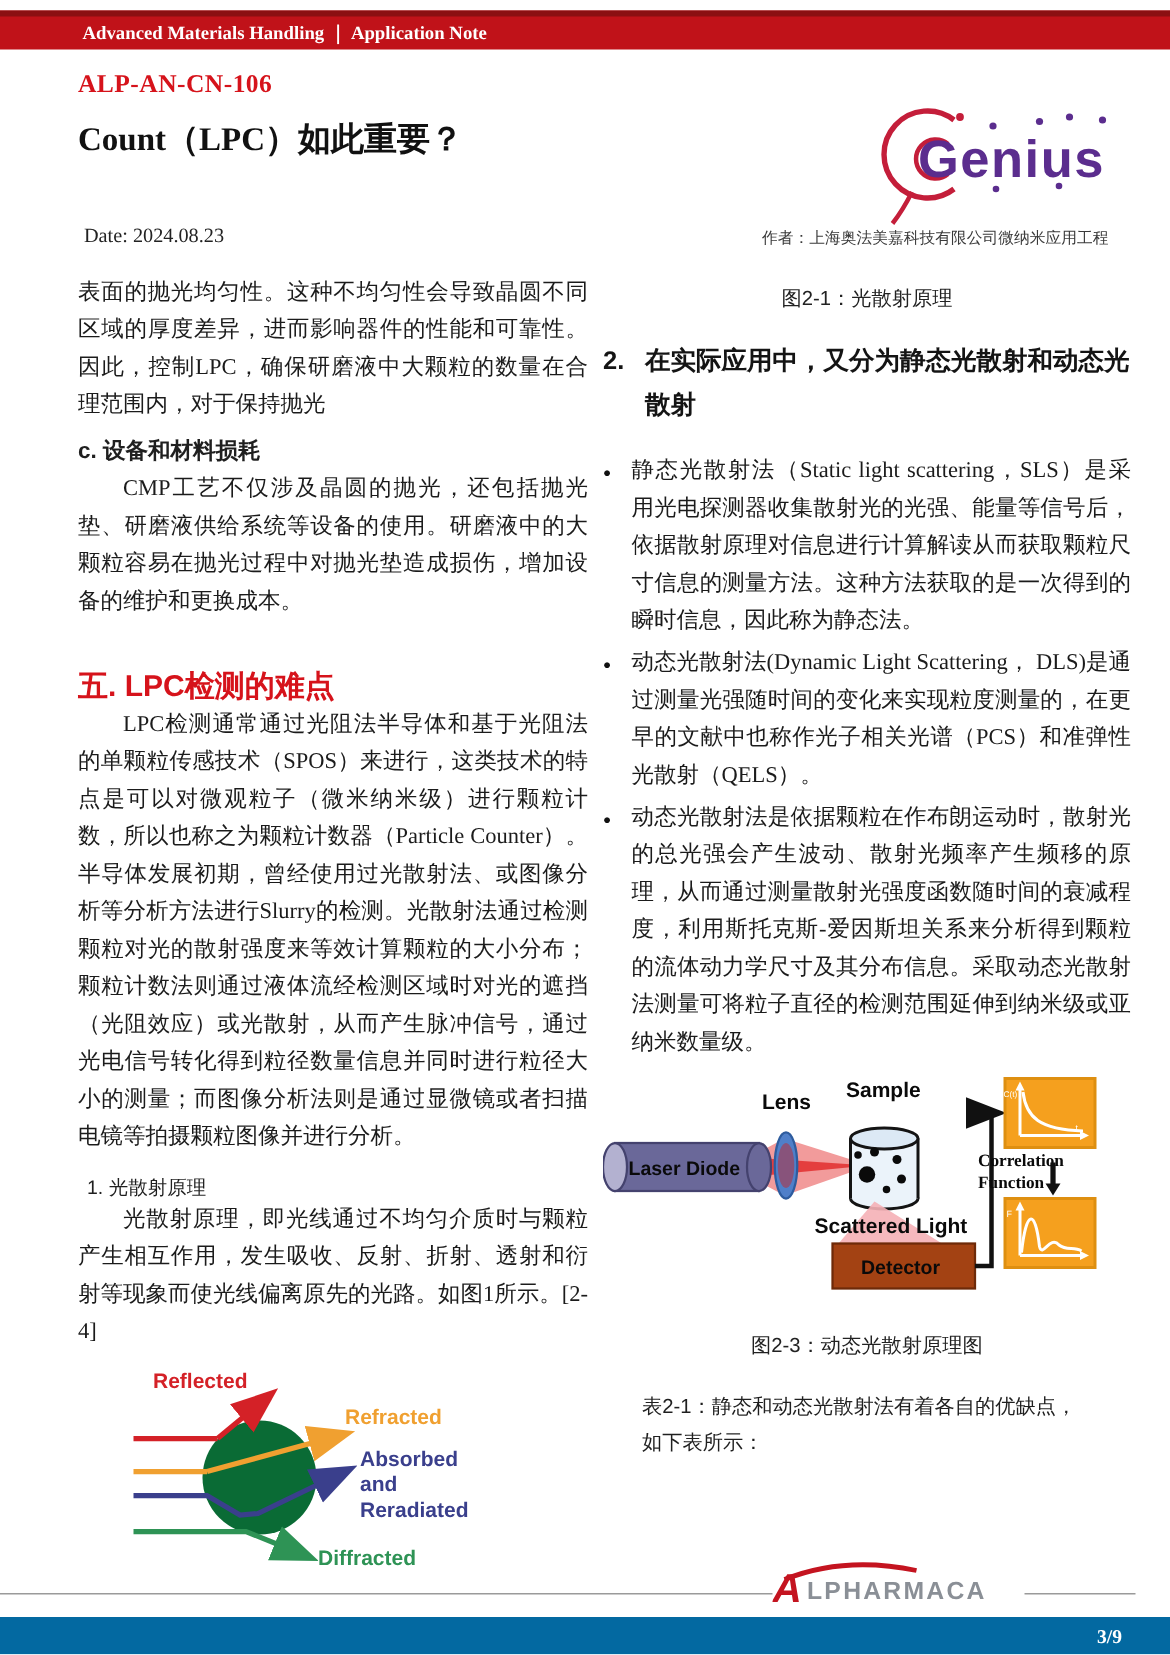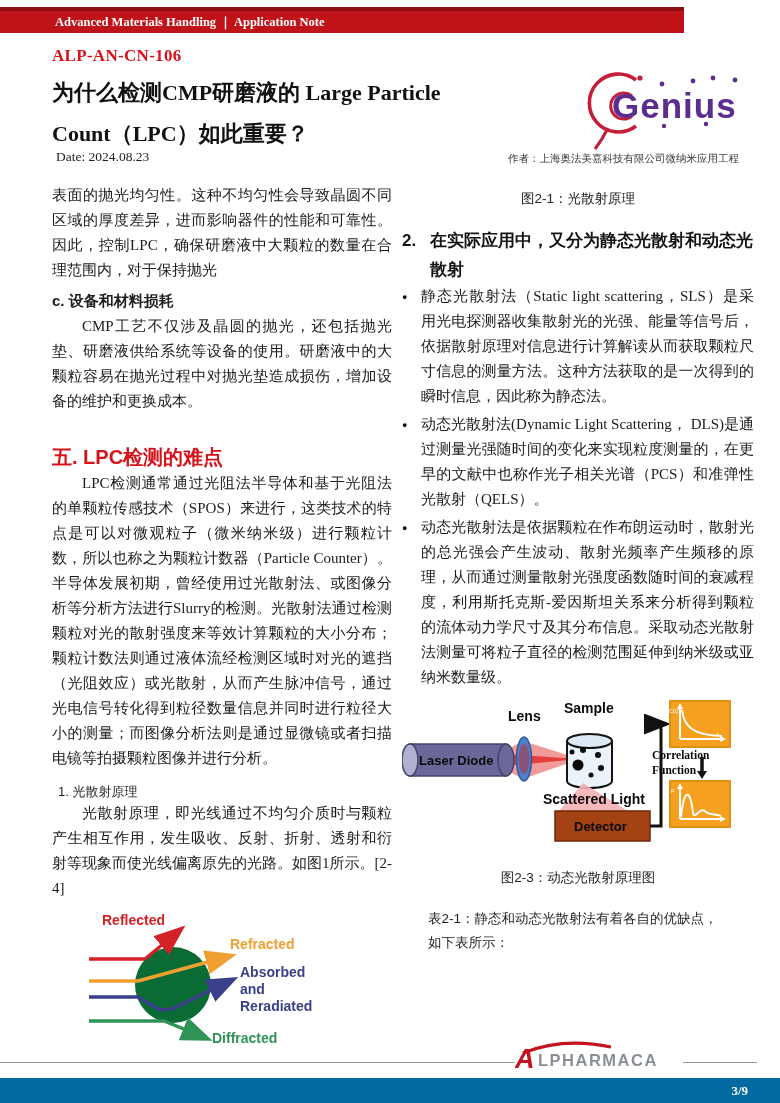--- a/index.html
+++ b/index.html
@@ -1,21 +1,21 @@
 <!DOCTYPE html>
 <html><head>
 <meta charset="utf-8">
 <style>
   * { margin:0; padding:0; box-sizing:border-box; }
   html,body { background:#ffffff; }
   body { font-family:"Liberation Serif","DejaVu Serif",serif; color:#1f1f1f; }
   .page { position:relative; width:780px; height:1103px; background:#fff; overflow:hidden; margin:0 auto; }
 
   
-  .banner { position:absolute; top:7px; left:0; width:684px; height:26px;
+  .banner { position:absolute; top:7px; left:0; width:780px; height:26px;
             background:#C01219; border-top:4px solid #8B0F12; }
   .banner span { display:block; padding-left:55px; line-height:22px; color:#fff;
                  font-weight:bold; font-size:12.5px; font-family:"Liberation Serif",serif; }
 
   
   .doc-id { position:absolute; left:52px; top:46px; color:#D6131B; font-weight:bold;
             font-size:17px; letter-spacing:0.3px; }
   .title { position:absolute; left:52px; top:72px; width:400px; font-weight:bold;
            font-size:22px; line-height:41px; color:#111; }
   .date { position:absolute; left:56px; top:149px; font-size:13.5px; color:#222; }
@@ -37,21 +37,21 @@
            margin-top:12px; padding-left:6px; }
   .col-left .body-txt { margin-top:0; }
   .mt14 { margin-top:14px; }
   .mt8 { margin-top:8px; }
 
   .fig-caption { text-align:center; font-size:13.5px; color:#222;
                  font-family:"Liberation Sans",sans-serif; }
   .h2-item { display:flex; margin-top:18px; font-family:"Liberation Sans",sans-serif;
              font-weight:bold; font-size:17px; line-height:29px; color:#141414; }
   .h2-item .num { width:28px; flex:0 0 28px; }
-  .bullets { margin-top:0; }
+  .bullets { margin-top:18px; }
   .bullet { position:relative; padding-left:19px; margin-bottom:3px; }
   .bullet::before { content:"●"; position:absolute; left:0; top:1px; font-size:9px; color:#111; }
   .tbl-caption { margin-top:20px; text-align:left; font-size:13.5px; line-height:24px;
                  font-family:"Liberation Sans",sans-serif; width:300px; margin-left:auto; margin-right:auto; }
 
   .scatter-svg { margin-top:10px; margin-left:2px; }
   .dls-svg { margin-top:6px; }
   .dls-caption { margin-top:14px; }
 
   
@@ -73,21 +73,20 @@
 <body>
 
 <div class="page">
 
   <div class="banner">
     <span>Advanced Materials Handling ｜ Application Note</span>
   </div>
 
   <div class="doc-id">ALP-AN-CN-106</div>
   <div class="title">
-    <div>为什么检测CMP研磨液的 Large Particle</div>
     <div>Count（LPC）如此重要？</div>
   </div>
   <div class="date">Date: 2024.08.23</div>
   <div class="author">作者：上海奥法美嘉科技有限公司微纳米应用工程</div>
 
   <div class="genius-logo">
     <svg width="178" height="88" viewBox="0 0 178 88">
       <path d="M64,16 A29,29 0 1 0 64,62" fill="none" stroke="#C41E3A" stroke-width="3.6"></path>
       <path d="M60,32 A13,13 0 1 0 60,52" fill="none" stroke="#C41E3A" stroke-width="3"></path>
       <path d="M36,64 Q30,76 23,85" fill="none" stroke="#C41E3A" stroke-width="3"></path>

